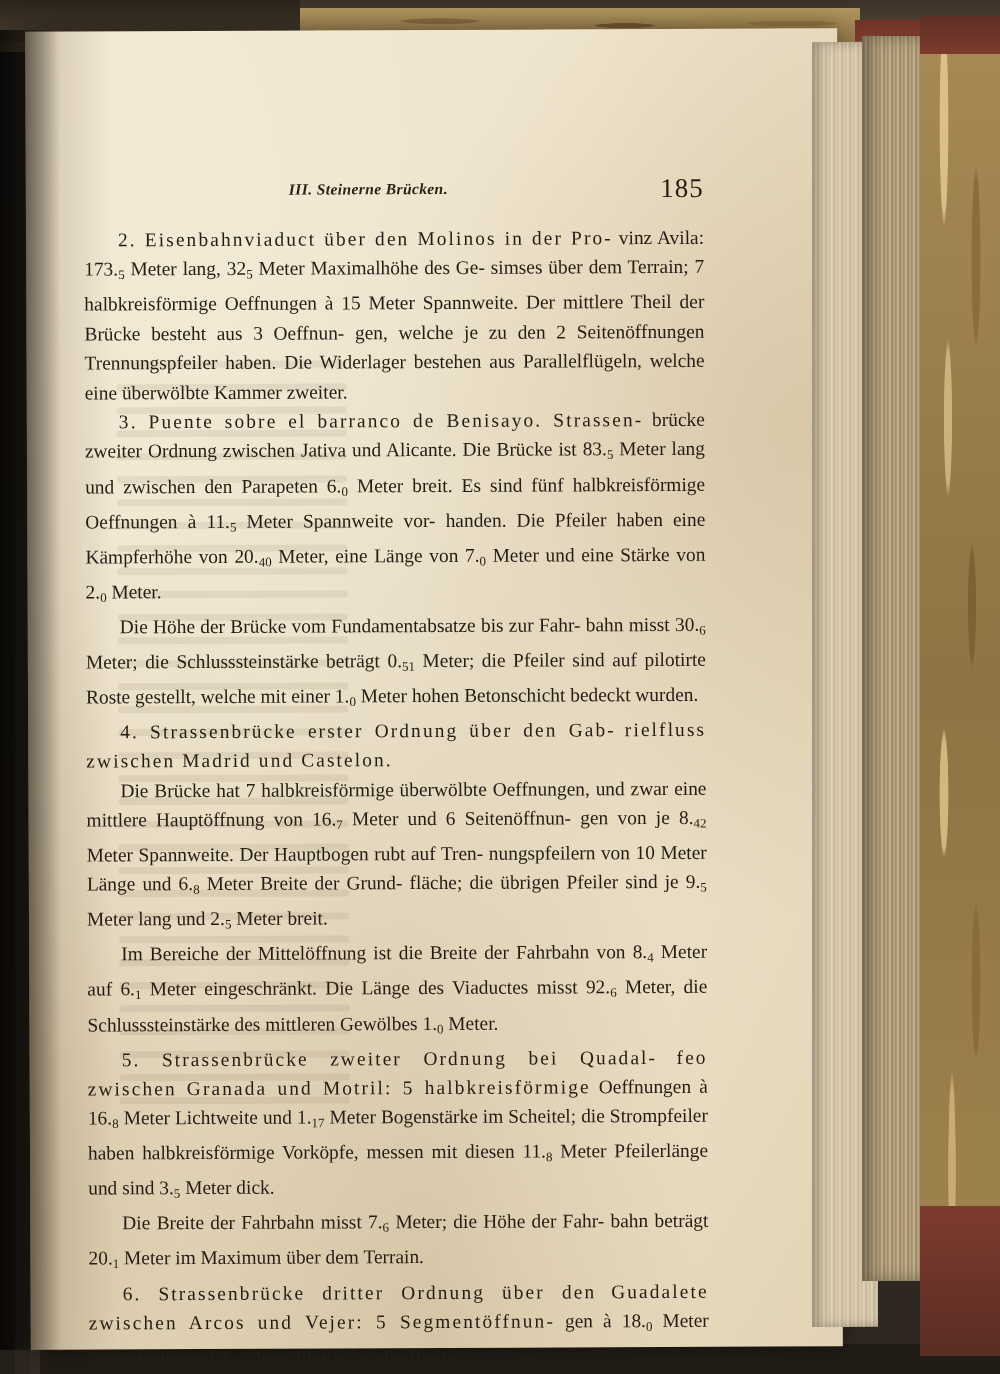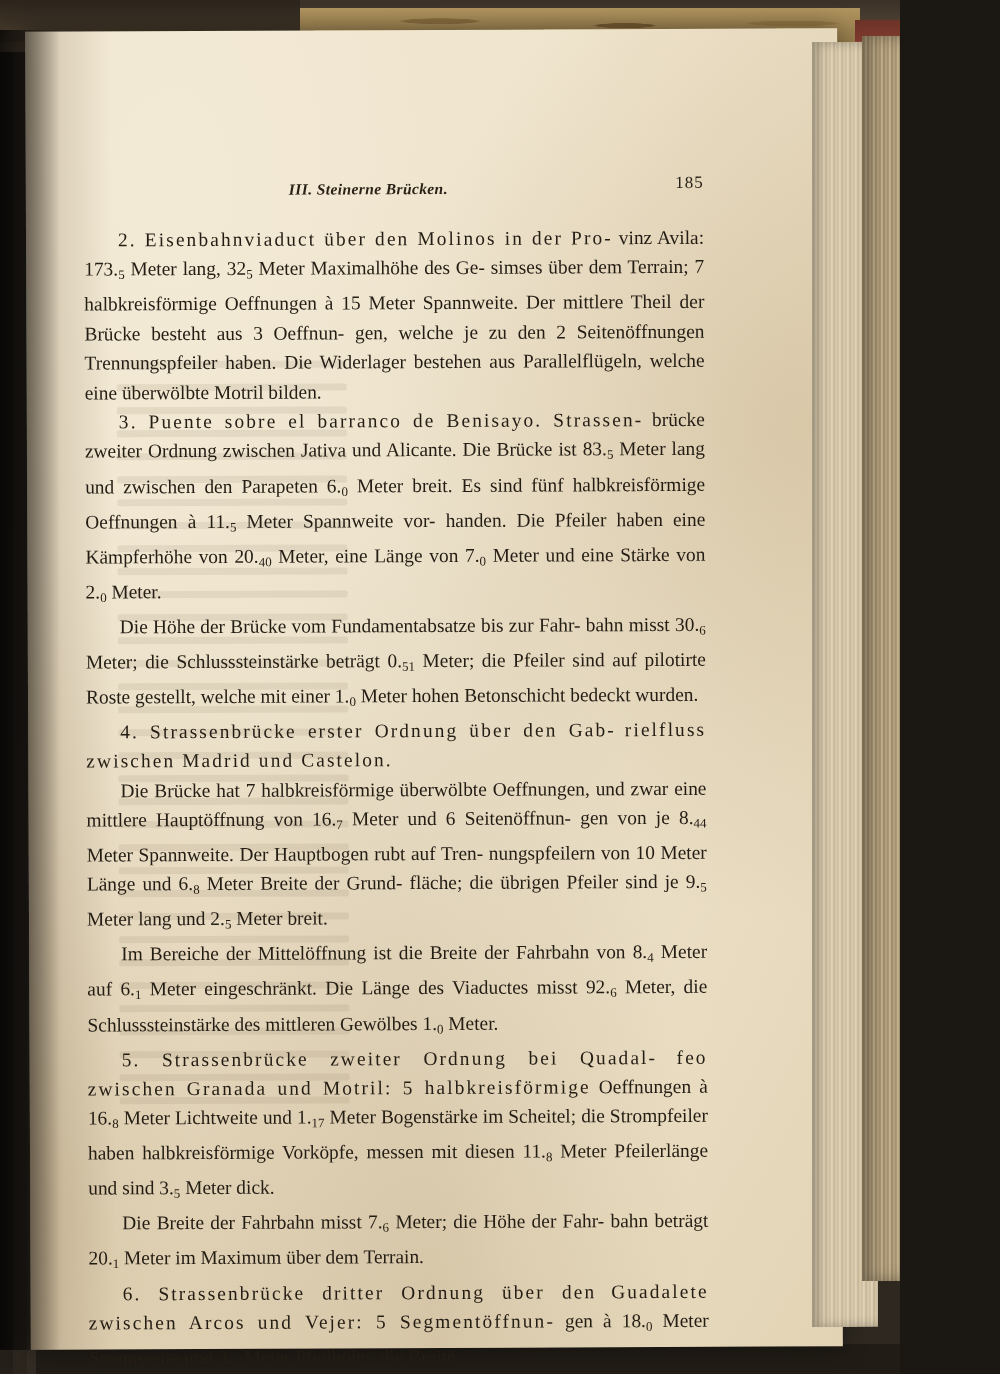--- a/index.html
+++ b/index.html
@@ -10,21 +10,21 @@
   body {
     width: 1000px;
     height: 1374px;
     overflow: hidden;
     font-family: "Liberation Serif", serif;
   }
 
   
   .scan {
     position: relative;
-    width: 900px;
+    width: 1000px;
     height: 1374px;
     background: #fdba74;
     overflow: hidden;
   }
 
   
   .backdrop {
     position: absolute;
     inset: 0;
     background:
@@ -122,21 +122,21 @@
     left: 205px; top: 0;
     font-style: italic;
     font-weight: 700;
     font-size: 15.5px;
     letter-spacing: .4px;
     color: #2a2217;
   }
   .runhead .folio {
     position: absolute;
     right: 0; top: -6px;
-    font-size: 17px;
+    font-size: 27px;
     letter-spacing: 1px;
     color: #241d14;
   }
 
   p.para {
     margin: 0;
     font-size: 19.4px;
     line-height: 29.4px;
     text-align: justify;
     text-justify: inter-word;
@@ -261,21 +261,21 @@
         <span class="folio">185</span>
       </div>
 
       <p class="para">
         <span class="ind"></span><span class="sp">2. Eisenbahnviaduct über den Molinos in der Pro-</span>
         <span>vinz Avila: 173.<span class="sub">5</span> Meter lang, 32<span class="sub">5</span> Meter Maximalhöhe des Ge-</span>
         <span>simses über dem Terrain; 7 halbkreisförmige Oeffnungen à 15 Meter</span>
         <span>Spannweite. Der mittlere Theil der Brücke besteht aus 3 Oeffnun-</span>
         <span>gen, welche je zu den 2 Seitenöffnungen Trennungspfeiler haben.</span>
         <span>Die Widerlager bestehen aus Parallelflügeln, welche eine überwölbte</span>
-        <span>Motril bilden.</span>
+        <span>Kammer zweiter.</span>
       </p>
 
       <p class="para">
         <span class="ind"></span><span class="sp">3. Puente sobre el barranco de Benisayo. Strassen-</span>
         <span>brücke zweiter Ordnung zwischen Jativa und Alicante. Die Brücke</span>
         <span>ist 83.<span class="sub">5</span> Meter lang und zwischen den Parapeten 6.<span class="sub">0</span> Meter breit. Es</span>
         <span>sind fünf halbkreisförmige Oeffnungen à 11.<span class="sub">5</span> Meter Spannweite vor-</span>
         <span>handen. Die Pfeiler haben eine Kämpferhöhe von 20.<span class="sub">40</span> Meter, eine</span>
         <span>Länge von 7.<span class="sub">0</span> Meter und eine Stärke von 2.<span class="sub">0</span> Meter.</span>
       </p>
@@ -288,21 +288,21 @@
       </p>
 
       <p class="para">
         <span class="ind"></span><span class="sp">4. Strassenbrücke erster Ordnung über den Gab-</span>
         <span class="sp">rielfluss zwischen Madrid und Castelon.</span>
       </p>
 
       <p class="para">
         <span class="ind"></span><span>Die Brücke hat 7 halbkreisförmige überwölbte Oeffnungen, und</span>
         <span>zwar eine mittlere Hauptöffnung von 16.<span class="sub">7</span> Meter und 6 Seitenöffnun-</span>
-        <span>gen von je 8.<span class="sub">44</span> Meter Spannweite. Der Hauptbogen rubt auf Tren-</span>
+        <span>gen von je 8.<span class="sub">42</span> Meter Spannweite. Der Hauptbogen rubt auf Tren-</span>
         <span>nungspfeilern von 10 Meter Länge und 6.<span class="sub">8</span> Meter Breite der Grund-</span>
         <span>fläche; die übrigen Pfeiler sind je 9.<span class="sub">5</span> Meter lang und 2.<span class="sub">5</span> Meter breit.</span>
       </p>
 
       <p class="para">
         <span class="ind"></span><span>Im Bereiche der Mittelöffnung ist die Breite der Fahrbahn von</span>
         <span>8.<span class="sub">4</span> Meter auf 6.<span class="sub">1</span> Meter eingeschränkt. Die Länge des Viaductes misst</span>
         <span>92.<span class="sub">6</span> Meter, die Schlusssteinstärke des mittleren Gewölbes 1.<span class="sub">0</span> Meter.</span>
       </p>
 

